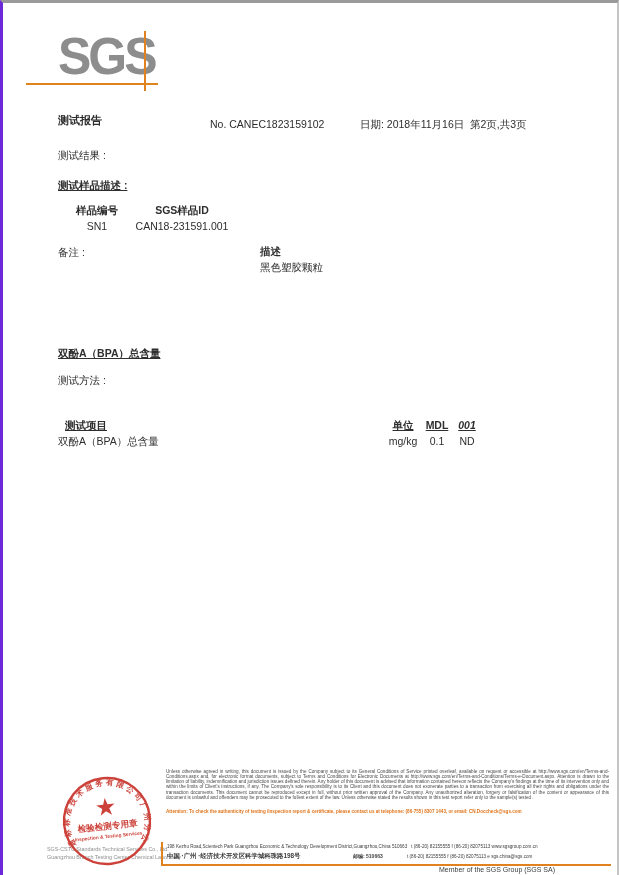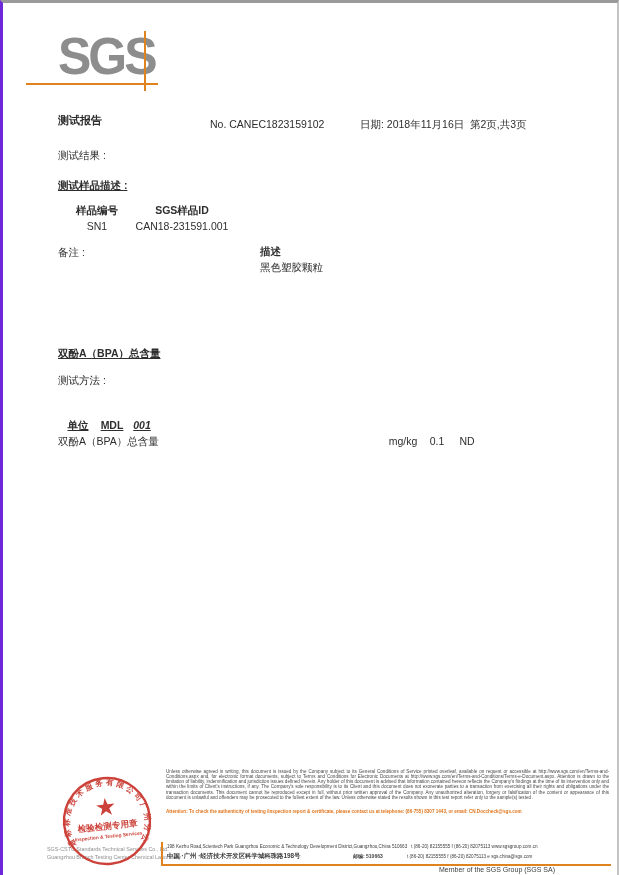--- a/index.html
+++ b/index.html
@@ -93,20 +93,21 @@
     </div>
   </div>
 
   <div class="notes-label">备注 :</div>
 
   <div class="bpa-head">双酚A（BPA）总含量</div>
   <div class="method-label">测试方法 :</div>
 
   <div class="res-table">
     <div class="res-row hd">
+      <div class="item"><span>测试项目</span></div>
       <div class="unit"><span>单位</span></div>
       <div class="mdl"><span>MDL</span></div>
       <div class="val"><span>001</span></div>
     </div>
     <div class="res-row">
       <div class="item">双酚A（BPA）总含量</div>
       <div class="unit">mg/kg</div>
       <div class="mdl">0.1</div>
       <div class="val">ND</div>
     </div>

